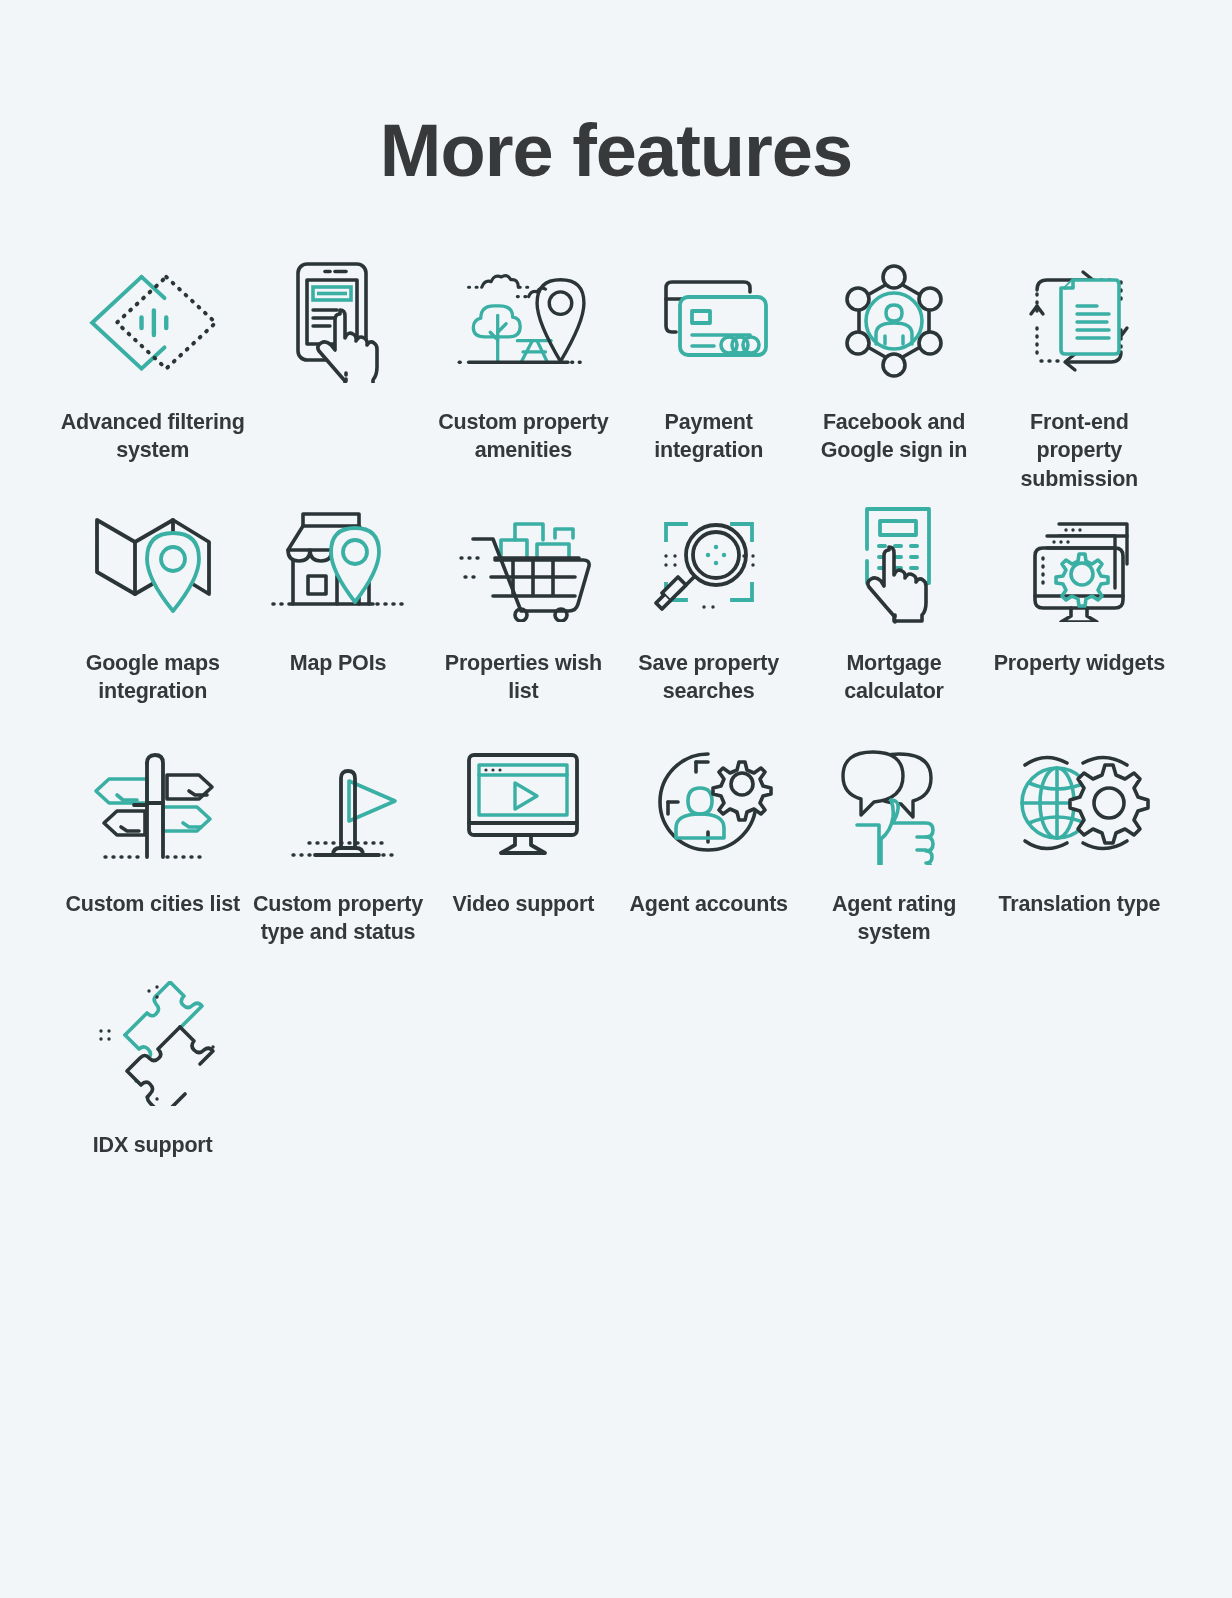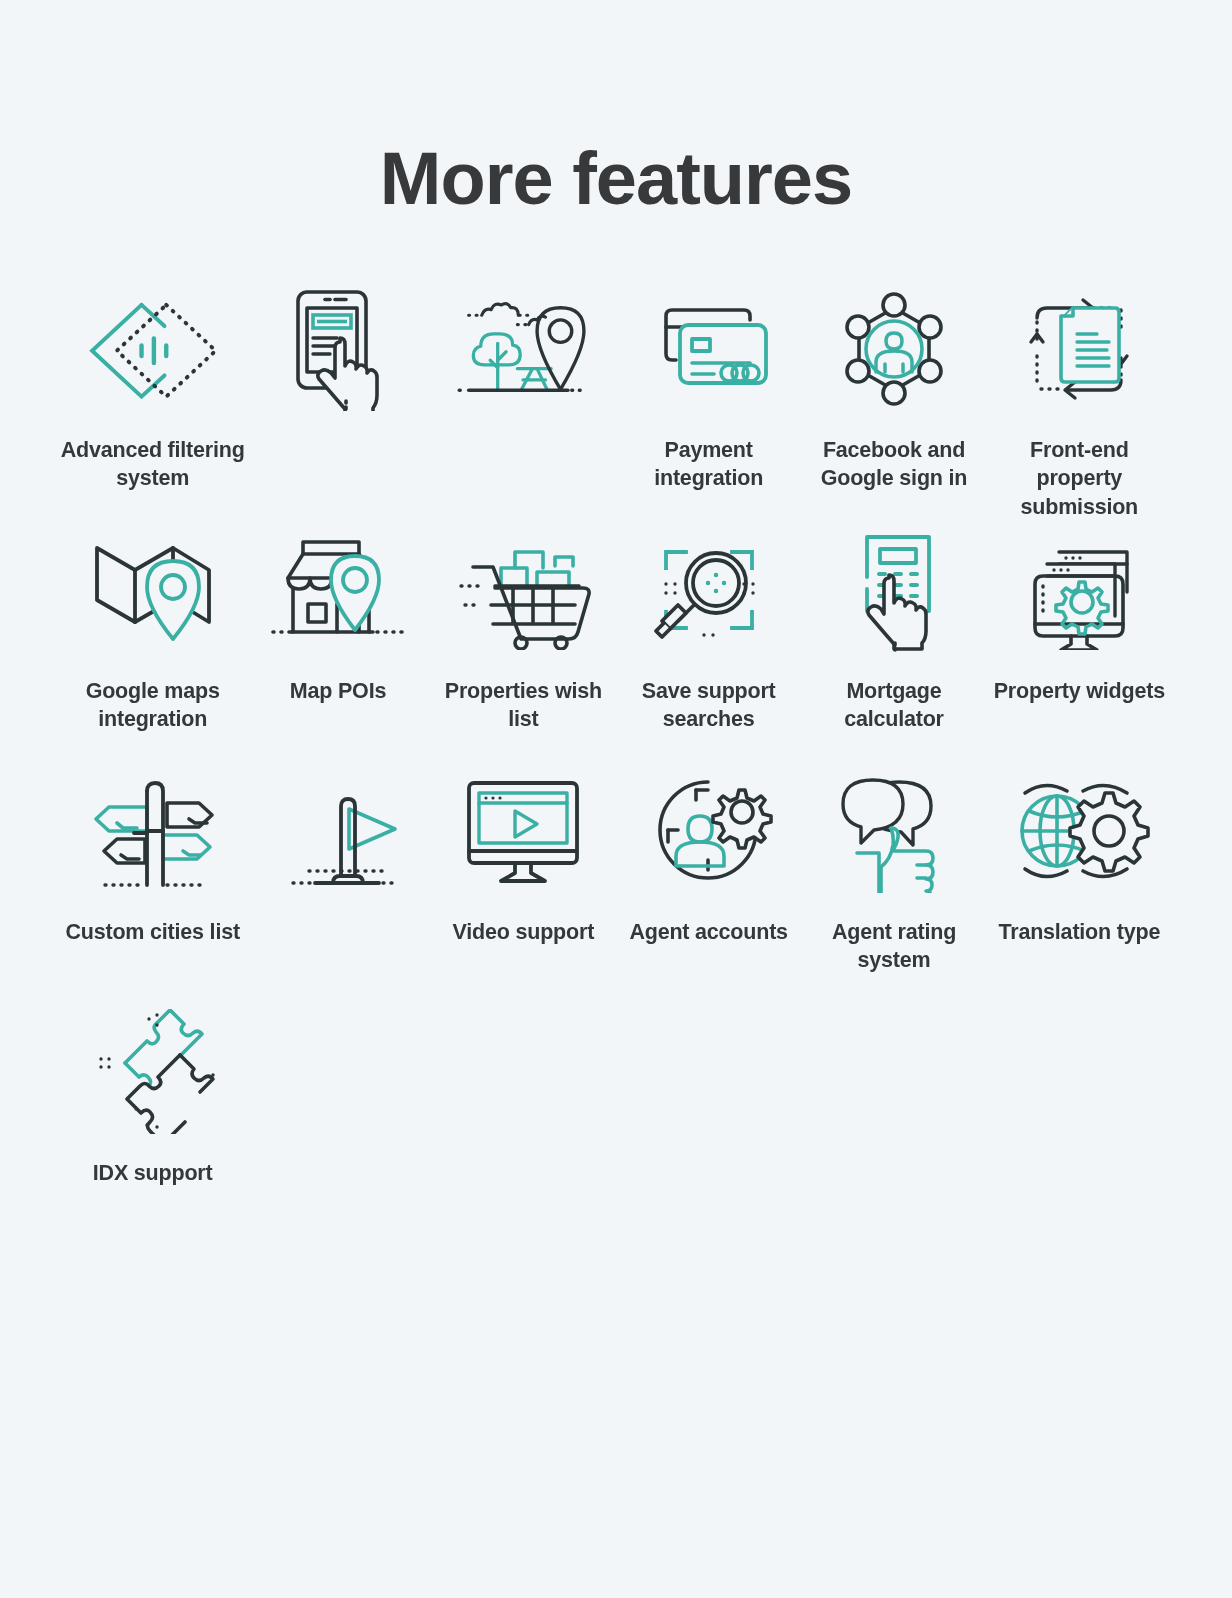--- a/index.html
+++ b/index.html
@@ -3,21 +3,21 @@
 <meta charset="utf-8">
 <style>
   html,body{margin:0;padding:0;}
   body{
     width:1232px;height:1598px;
     background:#f2f6f9;
     font-family:"Liberation Sans", sans-serif;
     color:#333b3e;
     overflow:hidden;
   }
-  .page{position:relative;width:1232px;height:1402px;margin-top:28px;}
+  .page{position:relative;width:1232px;height:1402px;}
 
   .page-title{
     text-align:center;
     font-size:74px;
     font-weight:bold;
     letter-spacing:-1px;
     color:#37393b;
     margin:0;
     padding-top:112px;
     line-height:1.05;
@@ -140,20 +140,21 @@
             <path d="M120 14 q-25 0 -25 25 q0 20 25 62 q25 -42 25 -62 q0 -25 -25 -25 z"></path>
             <circle cx="120" cy="39" r="12"></circle>
           </g>
           <line x1="22" y1="102" x2="128" y2="102" stroke="#2b3538" stroke-width="3.6" stroke-linecap="round"></line>
           <g stroke="#2b3538" stroke-width="3.6" stroke-linecap="round" stroke-dasharray="1 7">
             <line x1="12" y1="102" x2="20" y2="102"></line>
             <line x1="132" y1="102" x2="148" y2="102"></line>
           </g>
         </svg>
       </div>
+      <div class="cell-label">Custom property amenities</div>
     </div>
 
     <div class="cell">
       <div class="icon-wrap">
         <svg width="145" height="110" viewBox="0 0 145 110">
           <g fill="none" stroke="#2b3538" stroke-width="3.6" stroke-linejoin="round" stroke-linecap="round">
             <path d="M40 66 l-4 0 q-6 0 -6 -6 l0 -38 q0 -6 6 -6 l72 0 q6 0 6 6 l0 4"></path>
             <path d="M30 33 l84 0"></path>
             <line x1="84" y1="45" x2="112" y2="45"></line>
           </g>
@@ -346,21 +347,21 @@
             <line x1="31" y1="63" x2="31" y2="63"></line>
             <line x1="100" y1="54" x2="100" y2="54"></line>
             <line x1="109" y1="54" x2="109" y2="54"></line>
             <line x1="100" y1="63" x2="100" y2="63"></line>
             <line x1="109" y1="63" x2="109" y2="63"></line>
             <line x1="60" y1="105" x2="60" y2="105"></line>
             <line x1="69" y1="105" x2="69" y2="105"></line>
           </g>
         </svg>
       </div>
-      <div class="cell-label">Save support searches</div>
+      <div class="cell-label">Save property searches</div>
     </div>
 
     <div class="cell">
       <div class="icon-wrap">
         <svg width="120" height="125" viewBox="0 0 120 125">
           <g fill="none" stroke="#3aafa4" stroke-width="3.8" stroke-linejoin="round" stroke-linecap="round">
             <path d="M33 62 l0 22 l14 0"></path>
             <path d="M33 50 l0 -40 l62 0 l0 74 l-16 0"></path>
             <rect x="46" y="22" width="36" height="14"></rect>
           </g>
@@ -468,20 +469,21 @@
             <path d="M60 112 q0 -7 7 -7 l16 0 q7 0 7 7 z"></path>
             <line x1="42" y1="112" x2="106" y2="112"></line>
           </g>
           <g stroke="#2b3538" stroke-width="3.4" stroke-linecap="round" stroke-dasharray="1 7">
             <line x1="20" y1="112" x2="38" y2="112"></line>
             <line x1="110" y1="112" x2="126" y2="112"></line>
             <line x1="36" y1="100" x2="112" y2="100"></line>
           </g>
         </svg>
       </div>
+      <div class="cell-label">Custom property type and status</div>
     </div>
 
     <div class="cell">
       <div class="icon-wrap">
         <svg width="140" height="115" viewBox="0 0 140 115">
           <g fill="none" stroke="#2b3538" stroke-width="3.8" stroke-linejoin="round" stroke-linecap="round">
             <rect x="16" y="10" width="108" height="80" rx="5"></rect>
             <line x1="16" y1="78" x2="124" y2="78"></line>
             <path d="M62 90 l0 10 l-14 8 l44 0 l-14 -8 l0 -10"></path>
           </g>

